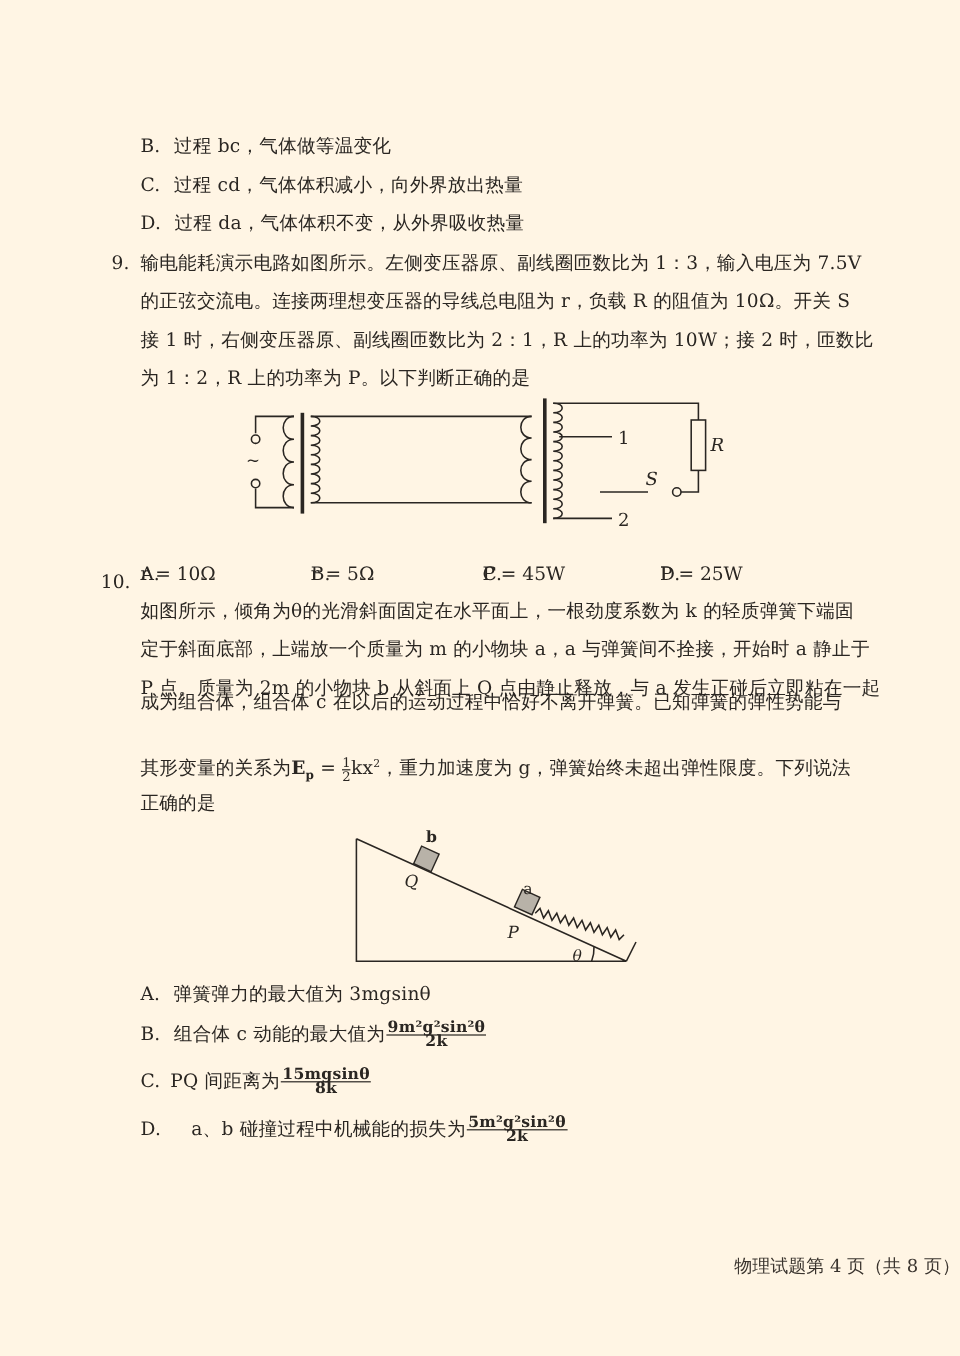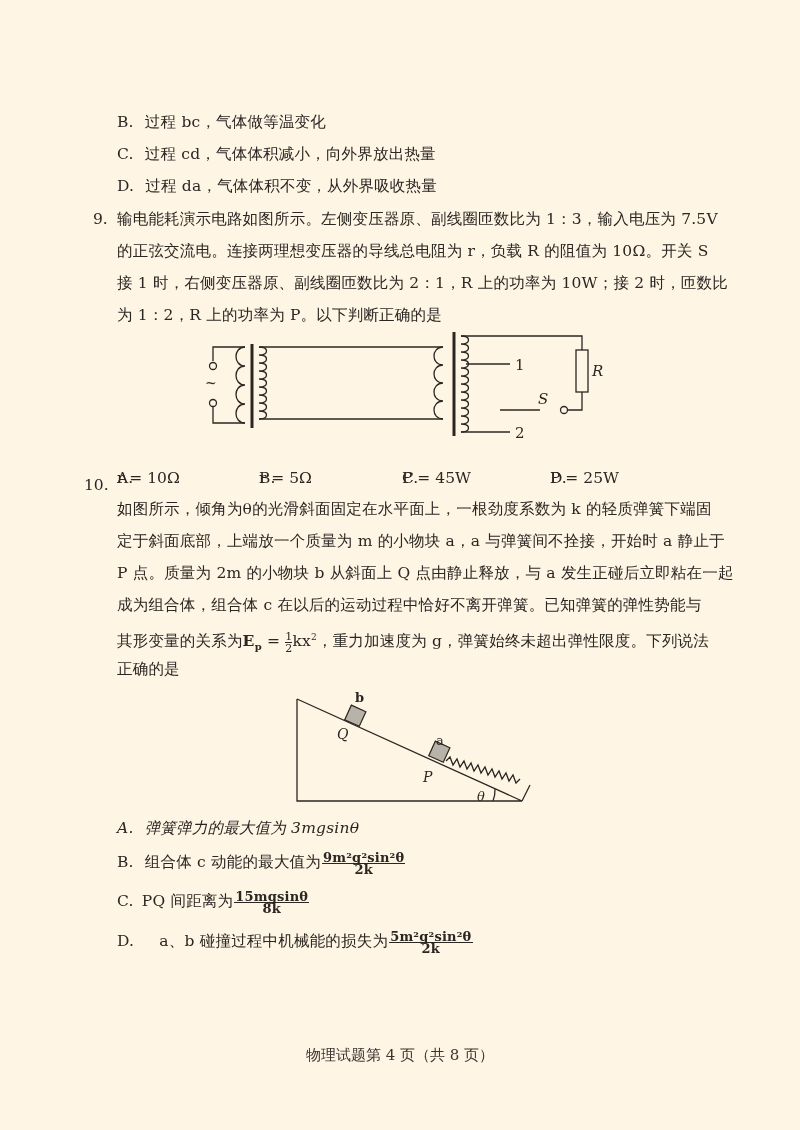--- a/index.html
+++ b/index.html
@@ -68,21 +68,21 @@
   .choices-row span {
     position: absolute;
     white-space: nowrap;
   }
   svg { position: absolute; }
   .footer {
     position: absolute;
     top: 1046px;
     left: 0;
     width: 800px;
-    text-align: center;
+    text-align: right;
     font-size: 15px;
     color: #3a342e;
   }
 </style>
 </head>
 <body>
 
 <div class="line" style="top:111px;">
   <span>B.</span>
   <span style="margin-left:6px;">过程 bc，气体做等温变化</span>
@@ -160,21 +160,21 @@
   <span style="left:433px;">
     <span>D.</span>
     <span>P = 25W</span>
   </span>
 </div>
 
 <div class="qnum" style="top:474px; left:84px;">10.</div>
 <div class="line" style="top:498px;">如图所示，倾角为θ的光滑斜面固定在水平面上，一根劲度系数为 k 的轻质弹簧下端固</div>
 <div class="line" style="top:530px;">定于斜面底部，上端放一个质量为 m 的小物块 a，a 与弹簧间不拴接，开始时 a 静止于</div>
 <div class="line" style="top:562px;">P 点。质量为 2m 的小物块 b 从斜面上 Q 点由静止释放，与 a 发生正碰后立即粘在一起</div>
-<div class="line" style="top:594px;text-align:center;">成为组合体，组合体 c 在以后的运动过程中恰好不离开弹簧。已知弹簧的弹性势能与</div>
+<div class="line" style="top:574px;text-align:center;">成为组合体，组合体 c 在以后的运动过程中恰好不离开弹簧。已知弹簧的弹性势能与</div>
 <div class="line" style="top:626px;">
   <span>其形变量的关系为</span><span style="font-weight:bold;"><span>E</span><sub>p</sub></span><span> = </span><span class="ep-frac"><span class="num">1</span><span class="den">2</span></span><span>kx</span><sup>2</sup><span>，重力加速度为 g，弹簧始终未超出弹性限度。下列说法</span>
 </div>
 <div class="line" style="top:658px;">正确的是</div>
 
 <svg style="left:280px; top:685px;" width="260" height="125" viewBox="0 0 260 125">
   <g stroke="#2a2622" fill="none" stroke-width="1.3">
 
     <path d="M17 14 V116 H242 L17 14"></path>
 
@@ -192,21 +192,21 @@
   <g transform="translate(156,74) rotate(24.5)">
     <rect x="-8" y="-16" width="16" height="16" fill="#b8b2a8" stroke="#2a2622" stroke-width="1.2"></rect>
   </g>
   <text x="75" y="17" font-size="13" font-weight="bold" fill="#2a2622" font-family="DejaVu Serif, serif">b</text>
   <text x="57" y="54" font-size="14" font-style="italic" fill="#2a2622" font-family="DejaVu Serif, serif">Q</text>
   <text x="156" y="60" font-size="13" fill="#2a2622" font-family="DejaVu Serif, serif">a</text>
   <text x="143" y="97" font-size="14" font-style="italic" fill="#2a2622" font-family="DejaVu Serif, serif">P</text>
   <text x="197" y="116" font-size="13" font-style="italic" fill="#2a2622" font-family="DejaVu Serif, serif">θ</text>
 </svg>
 
-<div class="line" style="top:817px;font-style:italic;">
+<div class="line" style="top:817px;">
   <span>A.</span>
   <span style="margin-left:6px;">弹簧弹力的最大值为 3mgsinθ</span>
 </div>
 <div class="line" style="top:851px;">
   <span>B.</span>
   <span style="margin-left:6px;">组合体 c 动能的最大值为</span><span class="frac"><span class="num">9m²g²sin²θ</span><span class="den">2k</span></span>
 </div>
 <div class="line" style="top:890px;">
   <span>C.</span>
   <span style="margin-left:3px;">PQ 间距离为</span><span class="frac"><span class="num">15mgsinθ</span><span class="den">8k</span></span>

